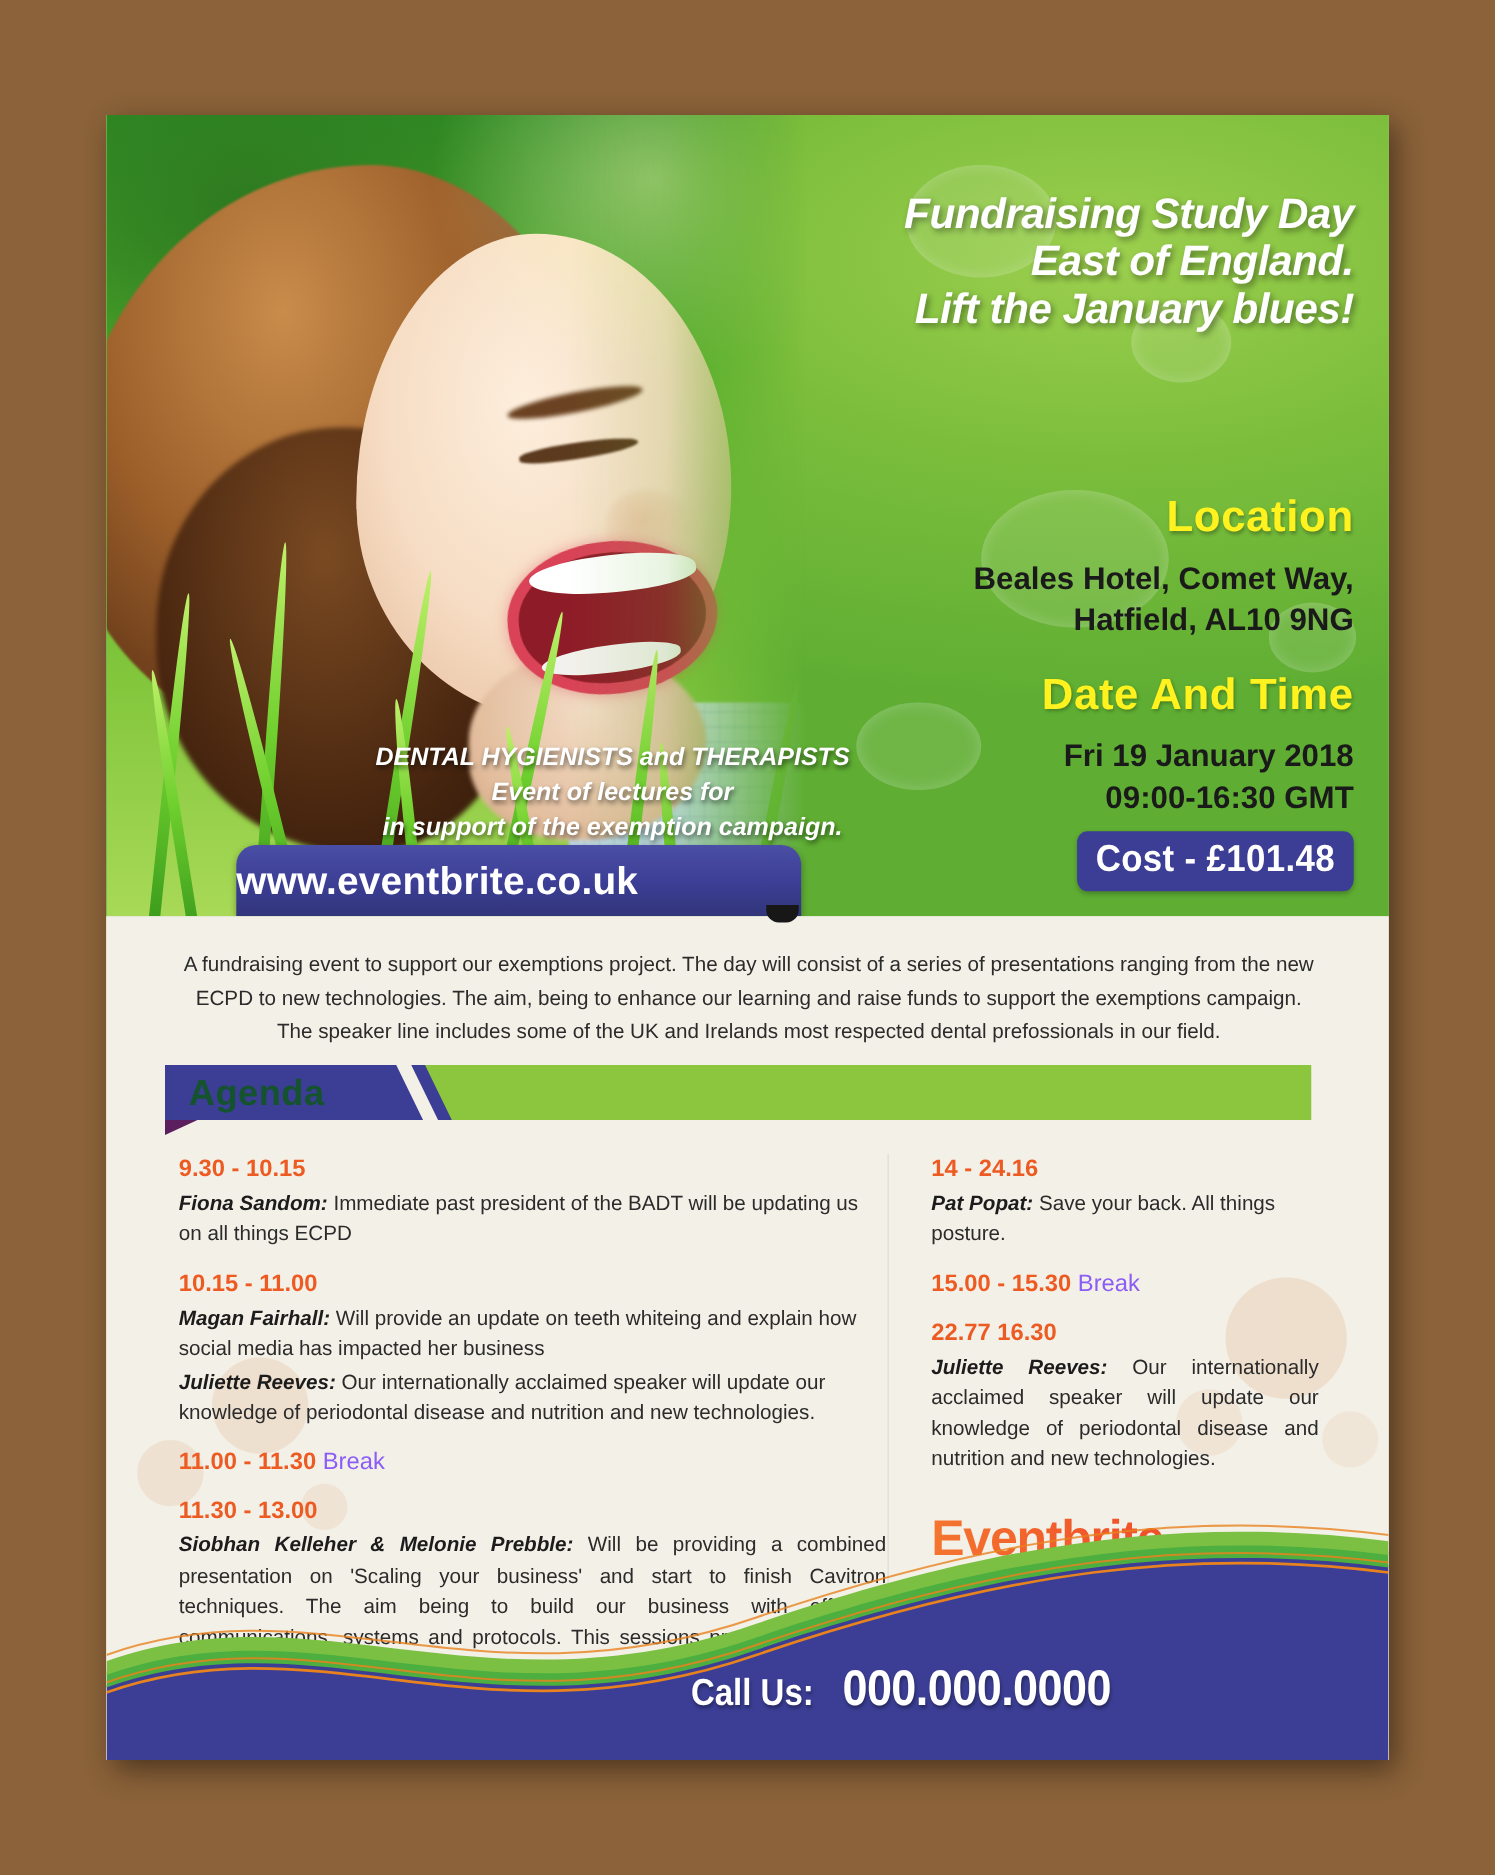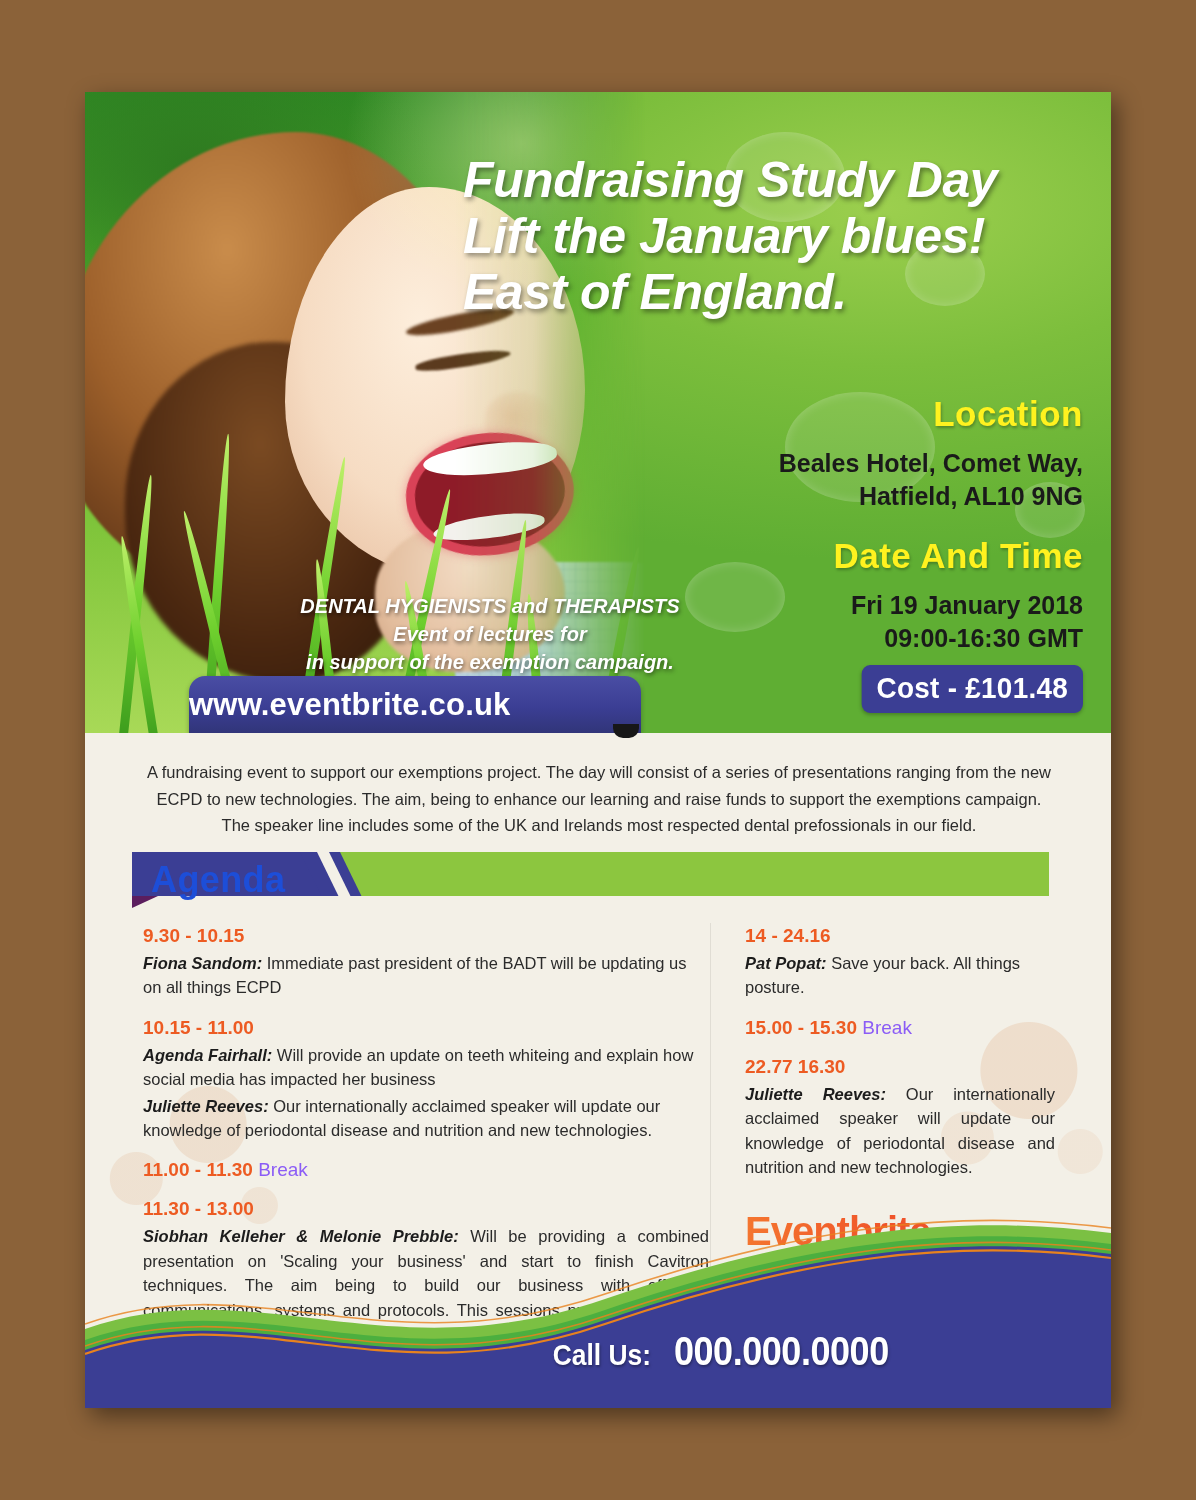--- a/index.html
+++ b/index.html
@@ -172,25 +172,25 @@
   .photo .glow {
     position: absolute; inset: 0;
     background: radial-gradient(ellipse 45% 35% at 78% 8%, rgba(255,255,190,0.45), rgba(255,255,190,0) 70%);
   }
 
   
   .hero-title {
     position: absolute;
     right: 28px; top: 60px;
     width: 620px;
-    text-align: left;
+    text-align: right;
     color: #FFFFFF;
     font-style: italic;
     font-weight: bold;
-    font-size: 50px;
+    font-size: 34px;
     line-height: 1.12;
     letter-spacing: -0.5px;
     text-shadow: 2px 3px 5px rgba(0,0,0,0.40);
   }
   .hero-title div { white-space: nowrap; }
 
   .label-yellow {
     position: absolute;
     right: 28px;
     width: 620px;
@@ -337,22 +337,22 @@
     position: absolute;
     left: 47px; top: 163px;
     width: 26px; height: 12px;
     background: #5B1E5E;
     clip-path: polygon(0 0, 100% 0, 0 100%);
     z-index: 1;
   }
   .agenda-title {
     position: absolute;
     left: 66px; top: 126px;
-    color: #1d4ed8;
-    font-size: 36px;
+    color: #14532d;
+    font-size: 29px;
     font-weight: bold;
     letter-spacing: 0.4px;
     z-index: 4;
   }
 
   
   .col-left {
     position: absolute;
     left: 58px; top: 192px;
     width: 566px;
@@ -485,22 +485,22 @@
       <div class="blade" style="left:300px;height:290px;transform:rotate(12deg);"></div>
       <div class="blade" style="left:350px;height:195px;transform:rotate(-10deg);"></div>
       <div class="blade" style="left:405px;height:255px;transform:rotate(7deg);"></div>
       <div class="blade" style="left:455px;height:180px;transform:rotate(-5deg);"></div>
       <div class="blade" style="left:505px;height:230px;transform:rotate(11deg);"></div>
       <div class="glow"></div>
     </div>
 
     <div class="hero-title">
       <div>Fundraising Study Day</div>
+      <div>East of England.</div>
       <div>Lift the January blues!</div>
-      <div>East of England.</div>
     </div>
 
     <div class="label-yellow" id="loc-label">Location</div>
     <div class="addr">
       <div>Beales Hotel, Comet Way,</div>
       <div>Hatfield, AL10 9NG</div>
     </div>
 
     <div class="label-yellow" id="dt-label">Date And Time</div>
     <div class="datetime">
@@ -533,21 +533,21 @@
     <div class="agenda-tab-skew"></div>
     <div class="agenda-tab-edge"></div>
     <div class="agenda-title">Agenda</div>
 
     <div class="col-divider"></div>
 
     <div class="col-left" id="agenda-left">
         <div class="slot-time">9.30 - 10.15</div>
         <div class="slot-body"><span class="who">Fiona Sandom:</span> Immediate past president of the BADT will be updating us on all things ECPD</div>
         <div class="slot-time">10.15 - 11.00</div>
-        <div class="slot-body"><span class="who">Agenda Fairhall:</span> Will provide an update on teeth whiteing and explain how social media has impacted her business</div>
+        <div class="slot-body"><span class="who">Magan Fairhall:</span> Will provide an update on teeth whiteing and explain how social media has impacted her business</div>
         <div class="slot-body"><span class="who">Juliette Reeves:</span> Our internationally acclaimed speaker will update our knowledge of periodontal disease and nutrition and new technologies.</div>
         <div class="slot-time">11.00 - 11.30<span class="plain"> Break</span></div>
         <div class="slot-time">11.30 - 13.00</div>
         <div class="slot-body justified"><span class="who">Siobhan Kelleher &amp; Melonie Prebble:</span> Will be providing a combined presentation on 'Scaling your business' and start to finish Cavitron techniques. The aim being to build our business with effective communications, systems and protocols. This sessions promises audience participation!</div>
         <div class="slot-time">12 - 1400<span class="plain"> lunch</span></div>
       </div>
     <div class="col-right" id="agenda-right">
       <div class="slot-time">14 - 24.16</div>
         <div class="slot-body"><span class="who">Pat Popat:</span> Save your back. All things posture.</div>
         <div class="slot-time">15.00 - 15.30<span class="plain"> Break</span></div>

